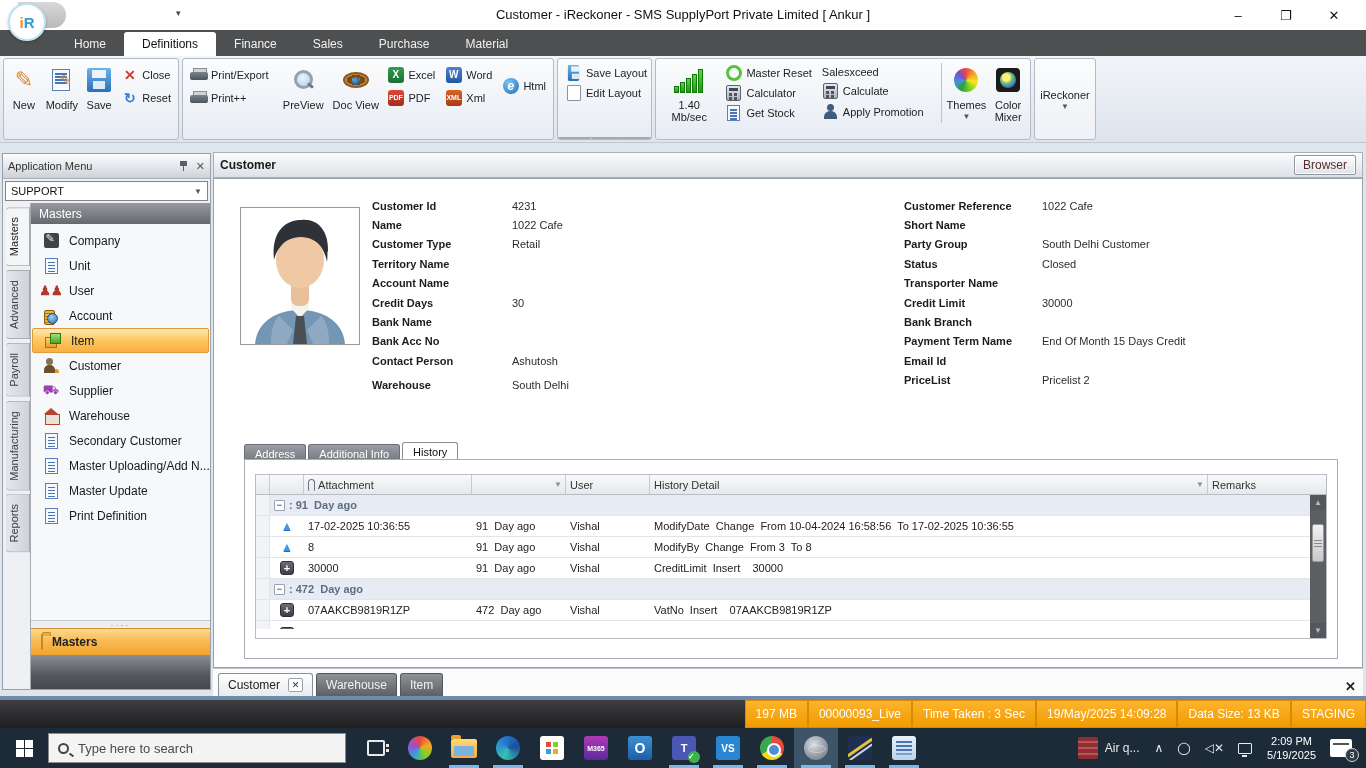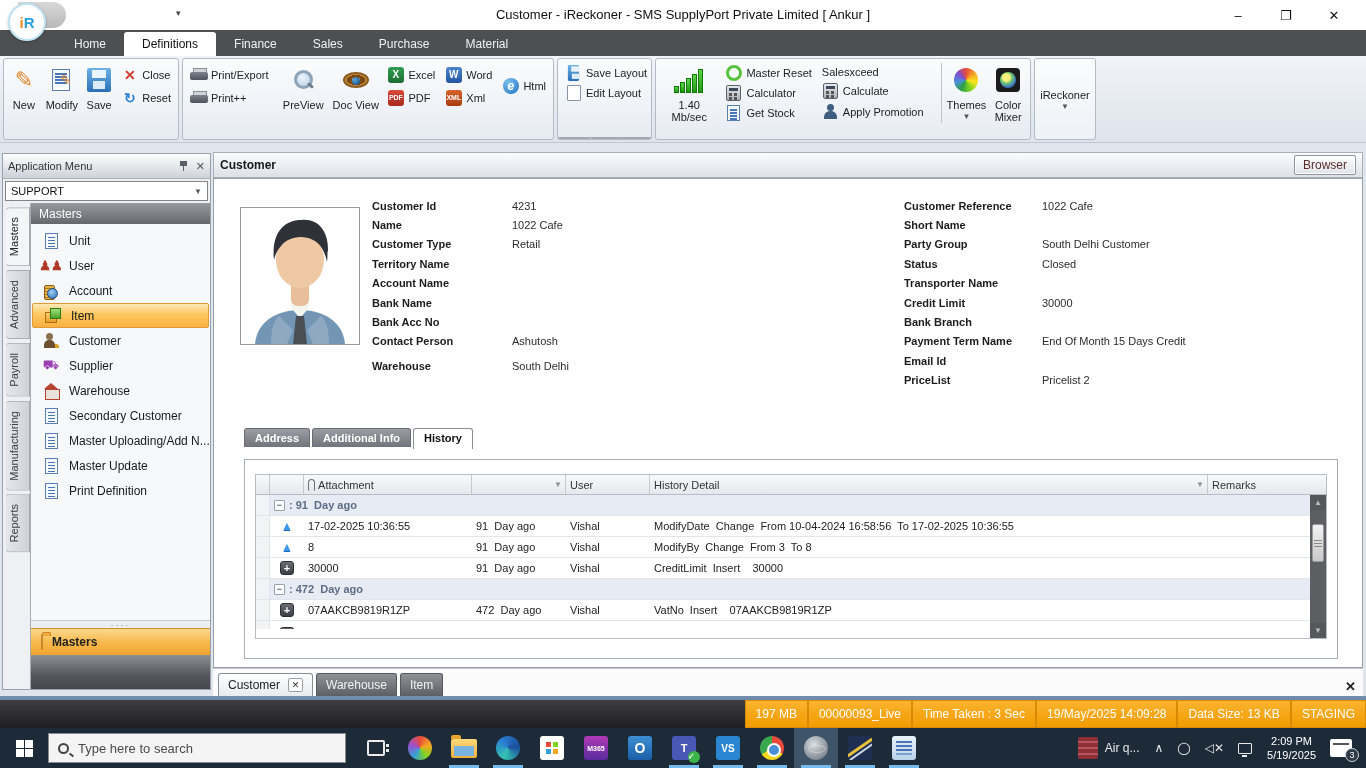--- a/index.html
+++ b/index.html
@@ -137,21 +137,21 @@
   .avatar { position:absolute; left:26px; top:28px; width:120px; height:138px; border:1px solid #9a9a9a; background:#fff; }
   .form-col { position:absolute; top:17px; }
   .form-left { left:158px; width:520px; }
   .form-right { left:690px; right:14px; }
   .frow { display:flex; height:19.4px; align-items:center; }
   .frow .lbl { width:140px; font-size:11px; font-weight:bold; color:#1c1c1c; flex:none; }
   .form-right .frow .lbl { width:138px; }
   .frow .val { font-size:11px; color:#2c2c2c; }
   .frow.gap { margin-top:5px; }
 
-  .detail-tabs { position:absolute; left:30px; top:249px; display:flex; align-items:flex-start; height:20px;font-weight:bold; }
+  .detail-tabs { position:absolute; left:30px; top:264px; display:flex; align-items:flex-end; height:20px; }
   .dtab { padding:3px 10px; font-size:11px; margin-right:2px; background:linear-gradient(#9a9da3,#71747a); color:#fff; border:1px solid #6a6d73; border-bottom:none; border-radius:3px 3px 0 0; }
   .dtab.active { background:#fff; color:#111; border-color:#8a8f96; padding-bottom:5px; }
 
   .table-outer { position:absolute; left:30px; top:280px; right:24px; height:200px; border:1px solid #a8adb5; background:#fff; padding:14px 10px 8px 10px; }
   .grid { border:1px solid #b8bdc5; height:165px; position:relative; overflow:hidden; }
   .grid-header { display:flex; height:20px; background:linear-gradient(#f8f9fa,#e6e8ec); border-bottom:1px solid #b8bdc5; font-size:11px; color:#333; }
   .gh-cell { display:flex; align-items:center; padding:0 4px; border-right:1px solid #c6cad1; position:relative; }
   .gh-cell .filter { position:absolute; right:3px; color:#8a9098; font-size:8px; }
   .c0 { width:14px; flex:none; } .c1 { width:34px; flex:none; } .c2 { width:168px; flex:none; }
   .c3 { width:94px; flex:none; } .c4 { width:84px; flex:none; } .c5 { flex:1; } .c6 { width:118px; flex:none; border-right:none; }
@@ -495,20 +495,26 @@
             <div class="vtab">Advanced</div>
             <div class="vtab">Payroll</div>
             <div class="vtab">Manufacturing</div>
             <div class="vtab">Reports</div>
           </div>
         <div class="sb-panel">
           <div class="sb-group-header">Masters</div>
           <div class="sb-items" id="sb-items">
               <div class="sb-item">
                 <span class="sbic">
+                  <span class="ic-editdoc"></span>
+                </span>
+                <span>Company</span>
+              </div>
+              <div class="sb-item">
+                <span class="sbic">
                   <span class="ic-page-lines"></span>
                 </span>
                 <span>Unit</span>
               </div>
               <div class="sb-item">
                 <span class="sbic">
                   <span class="ic-users">♟♟</span>
                 </span>
                 <span>User</span>
               </div>
@@ -613,20 +619,24 @@
           </div>
           <div class="frow">
             <span class="lbl">Territory Name</span>
             <span class="val"></span>
           </div>
           <div class="frow">
             <span class="lbl">Account Name</span>
             <span class="val"></span>
           </div>
           <div class="frow">
+            <span class="lbl">Credit Days</span>
+            <span class="val">30</span>
+          </div>
+          <div class="frow">
             <span class="lbl">Bank Name</span>
             <span class="val"></span>
           </div>
           <div class="frow">
             <span class="lbl">Bank Acc No</span>
             <span class="val"></span>
           </div>
           <div class="frow">
             <span class="lbl">Contact Person</span>
             <span class="val">Ashutosh</span>

